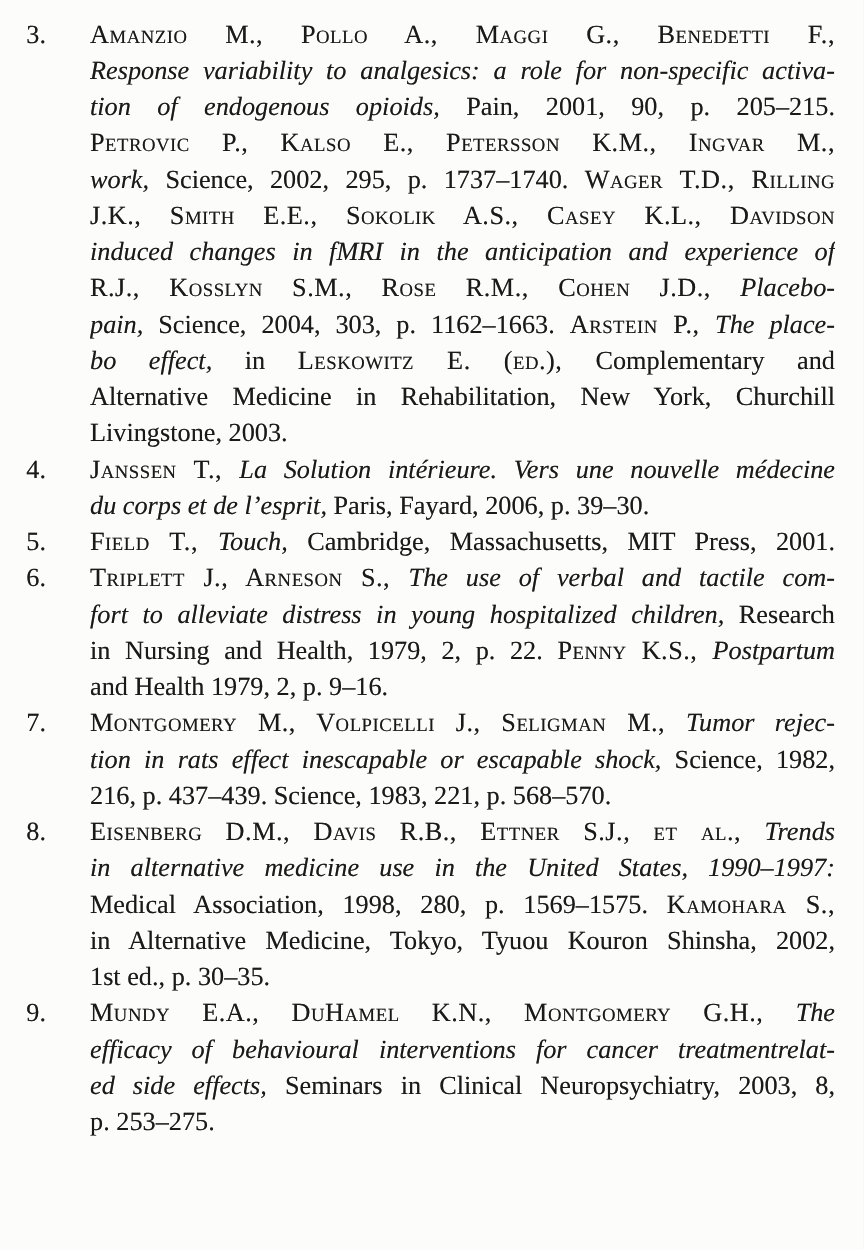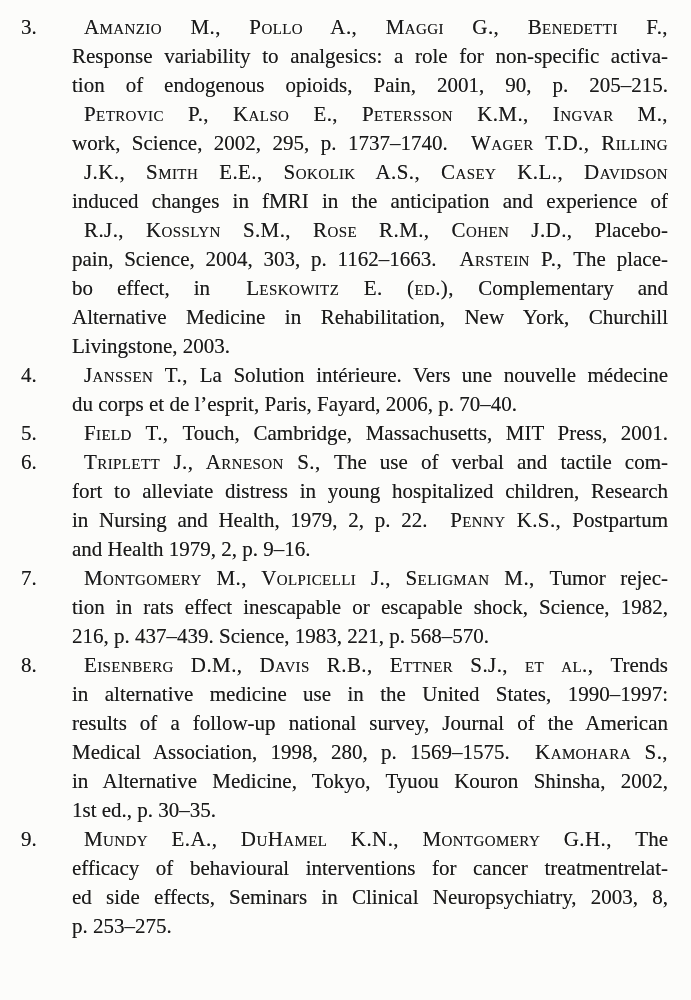--- a/index.html
+++ b/index.html
@@ -42,23 +42,23 @@
     text-align-last: justify;
     white-space: normal;
   }
   .line.lastline {
     text-align: left;
     text-align-last: left;
   }
   .seg-smallcaps {
     font-variant: small-caps;
     letter-spacing: 0.4px;
-    margin-left: 12px;
   }
   .seg-italic {
+    font-style: italic;
   }
   .seg-regular {
     font-style: normal;
   }
 </style>
 </head>
 <body>
 
 <div class="page">
   <div id="reference-list">
@@ -76,21 +76,21 @@
           <div class="line"><span class="seg-italic">pain, </span><span class="seg-regular">Science, 2004, 303, p. 1162–1663. </span><span class="seg-smallcaps">Arstein P., </span><span class="seg-italic">The place-</span></div>
           <div class="line"><span class="seg-italic">bo effect, </span><span class="seg-regular">in </span><span class="seg-smallcaps">Leskowitz E. (ed.), </span><span class="seg-regular">Complementary and</span></div>
           <div class="line"><span class="seg-regular">Alternative Medicine in Rehabilitation, New York, Churchill</span></div>
           <div class="line lastline"><span class="seg-regular">Livingstone, 2003.</span></div>
         </div>
       </div>
       <div class="ref">
         <div class="num">4.</div>
         <div class="body">
           <div class="line"><span class="seg-smallcaps">Janssen T., </span><span class="seg-italic">La Solution intérieure. Vers une nouvelle médecine</span></div>
-          <div class="line lastline"><span class="seg-italic">du corps et de l’esprit, </span><span class="seg-regular">Paris, Fayard, 2006, p. 70–40.</span></div>
+          <div class="line lastline"><span class="seg-italic">du corps et de l’esprit, </span><span class="seg-regular">Paris, Fayard, 2006, p. 39–30.</span></div>
         </div>
       </div>
       <div class="ref">
         <div class="num">5.</div>
         <div class="body">
           <div class="line"><span class="seg-smallcaps">Field T., </span><span class="seg-italic">Touch, </span><span class="seg-regular">Cambridge, Massachusetts, MIT Press, 2001.</span></div>
         </div>
       </div>
       <div class="ref">
         <div class="num">6.</div>
@@ -107,21 +107,20 @@
           <div class="line"><span class="seg-smallcaps">Montgomery M., Volpicelli J., Seligman M., </span><span class="seg-italic">Tumor rejec-</span></div>
           <div class="line"><span class="seg-italic">tion in rats effect inescapable or escapable shock, </span><span class="seg-regular">Science, 1982,</span></div>
           <div class="line lastline"><span class="seg-regular">216, p. 437–439. Science, 1983, 221, p. 568–570.</span></div>
         </div>
       </div>
       <div class="ref">
         <div class="num">8.</div>
         <div class="body">
           <div class="line"><span class="seg-smallcaps">Eisenberg D.M., Davis R.B., Ettner S.J., et al., </span><span class="seg-italic">Trends</span></div>
           <div class="line"><span class="seg-italic">in alternative medicine use in the United States, 1990–1997:</span></div>
-          <div class="line"><span class="seg-italic">results of a follow-up national survey, </span><span class="seg-regular">Journal of the American</span></div>
           <div class="line"><span class="seg-regular">Medical Association, 1998, 280, p. 1569–1575. </span><span class="seg-smallcaps">Kamohara S.,</span></div>
           <div class="line"><span class="seg-regular">in Alternative Medicine, Tokyo, Tyuou Kouron Shinsha, 2002,</span></div>
           <div class="line lastline"><span class="seg-regular">1st ed., p. 30–35.</span></div>
         </div>
       </div>
       <div class="ref">
         <div class="num">9.</div>
         <div class="body">
           <div class="line"><span class="seg-smallcaps">Mundy E.A., DuHamel K.N., Montgomery G.H., </span><span class="seg-italic">The</span></div>
           <div class="line"><span class="seg-italic">efficacy of behavioural interventions for cancer treatmentrelat-</span></div>

